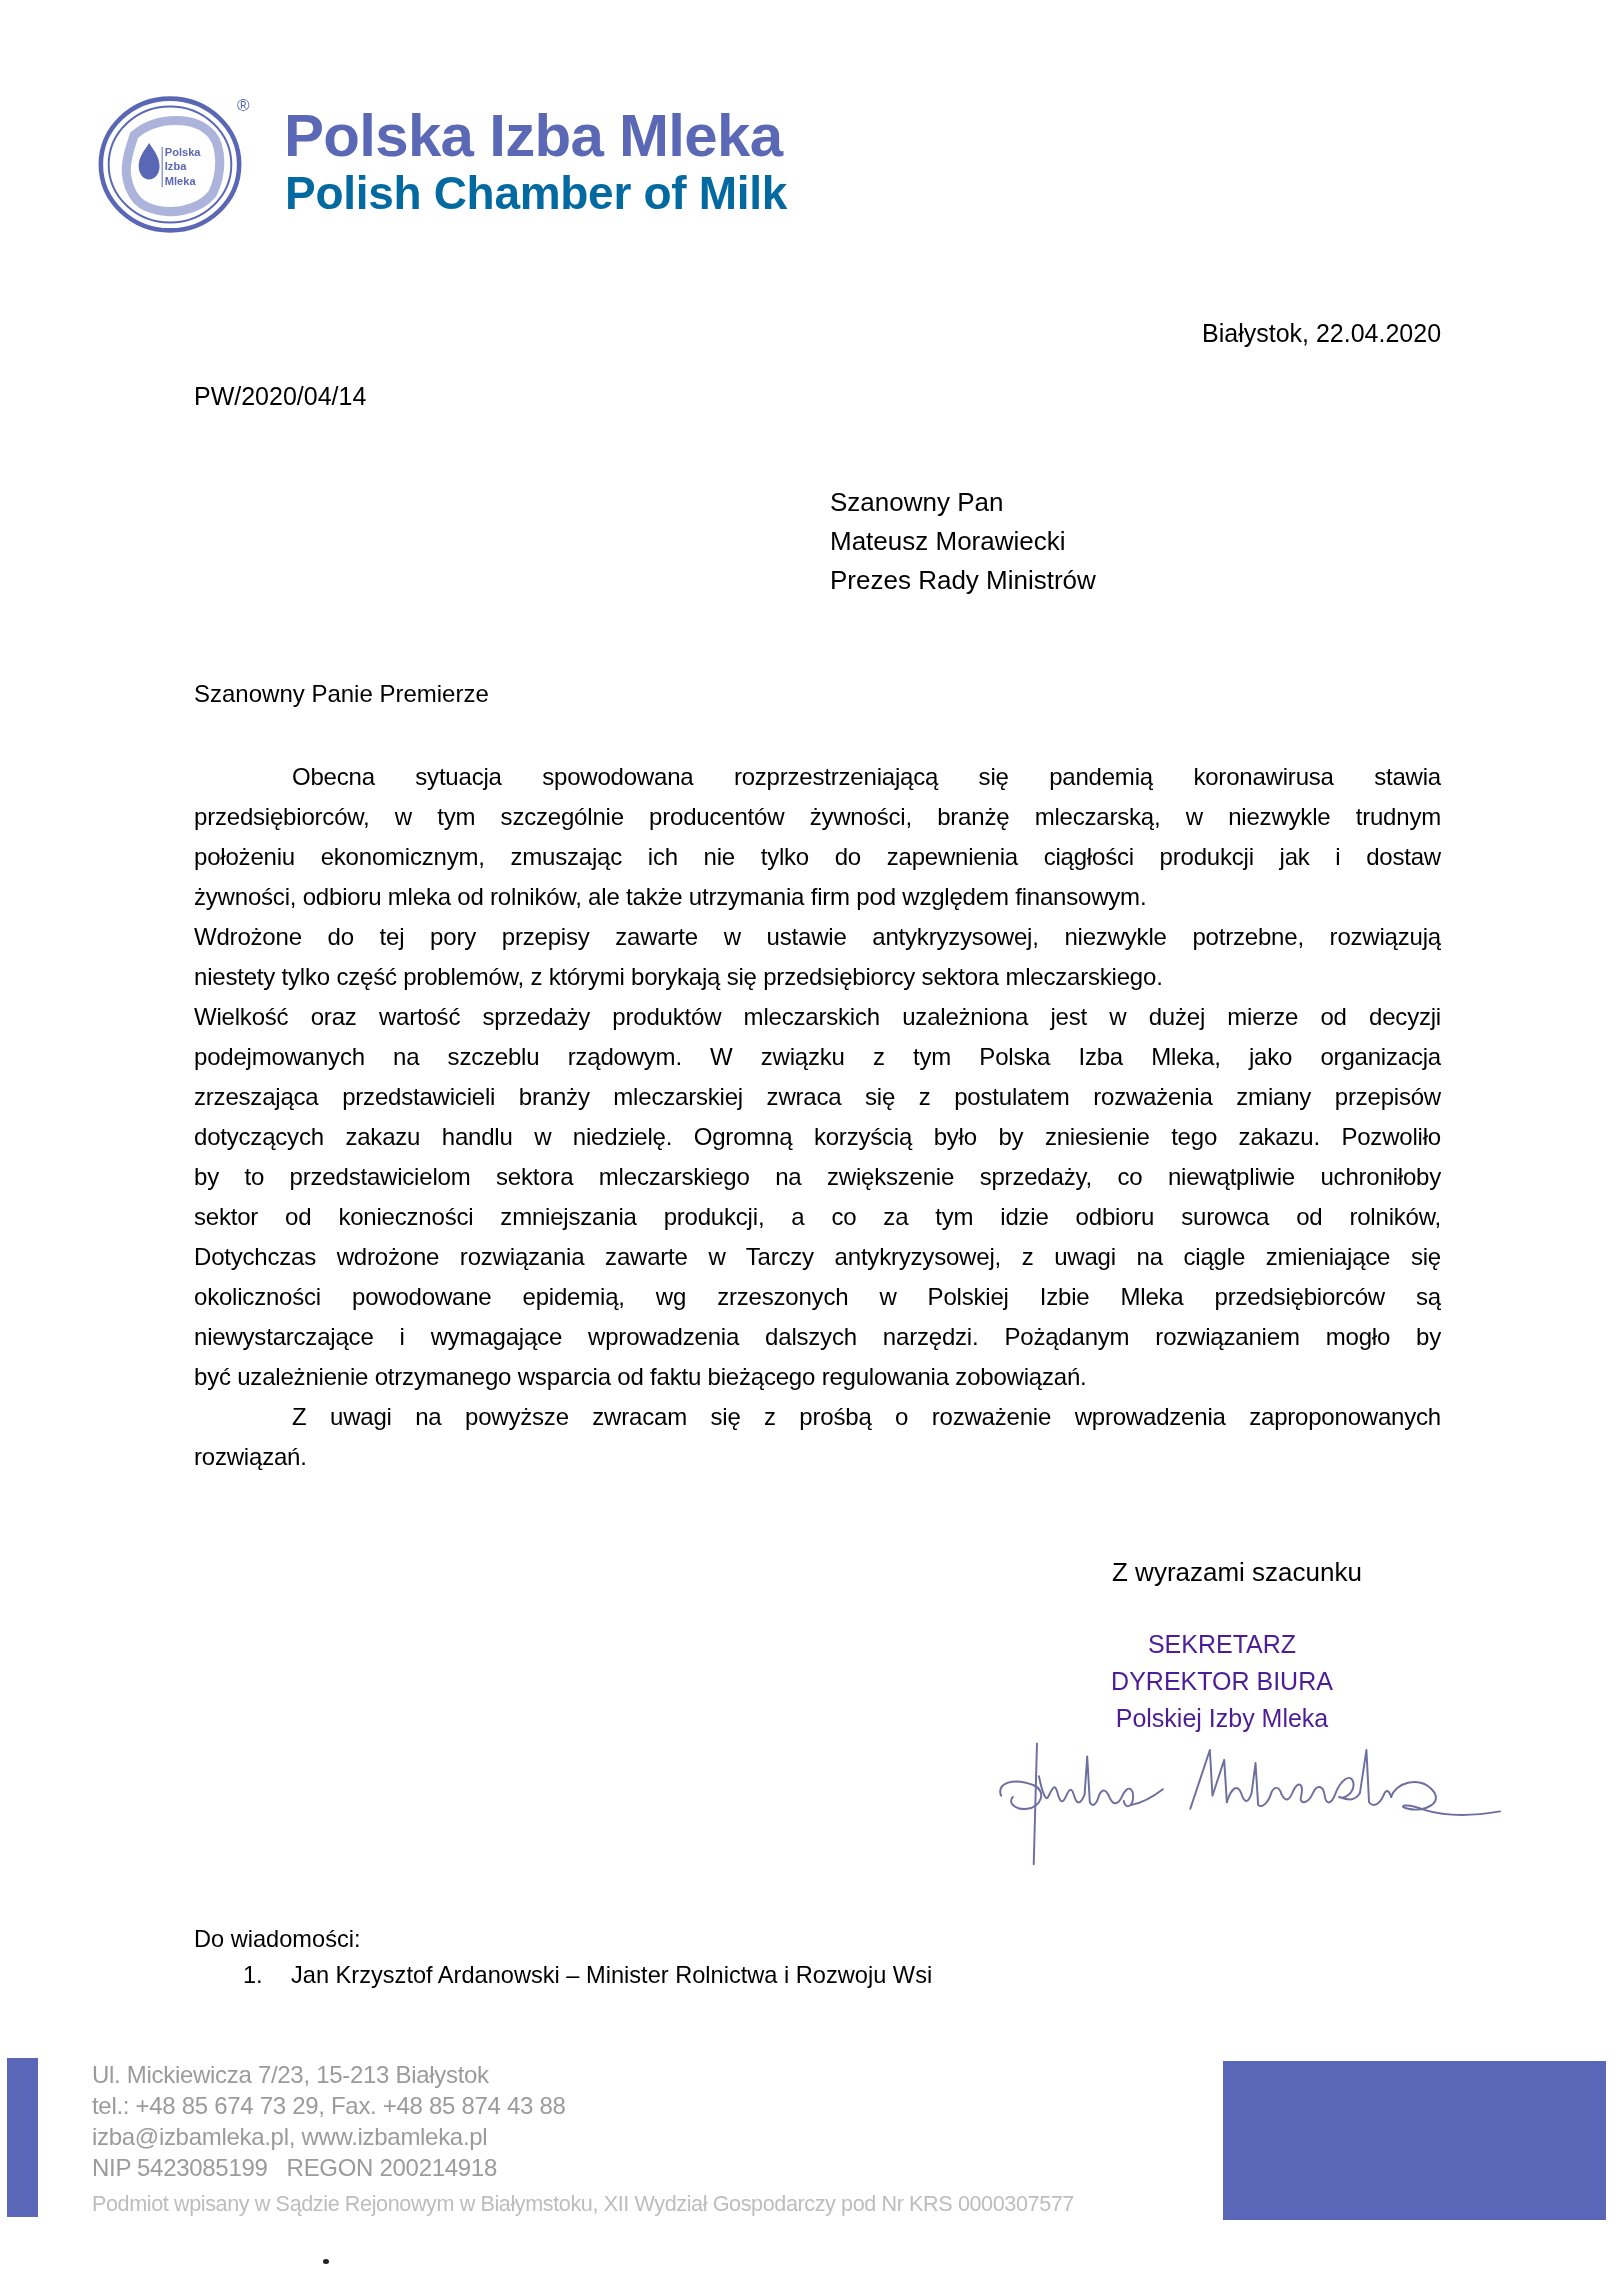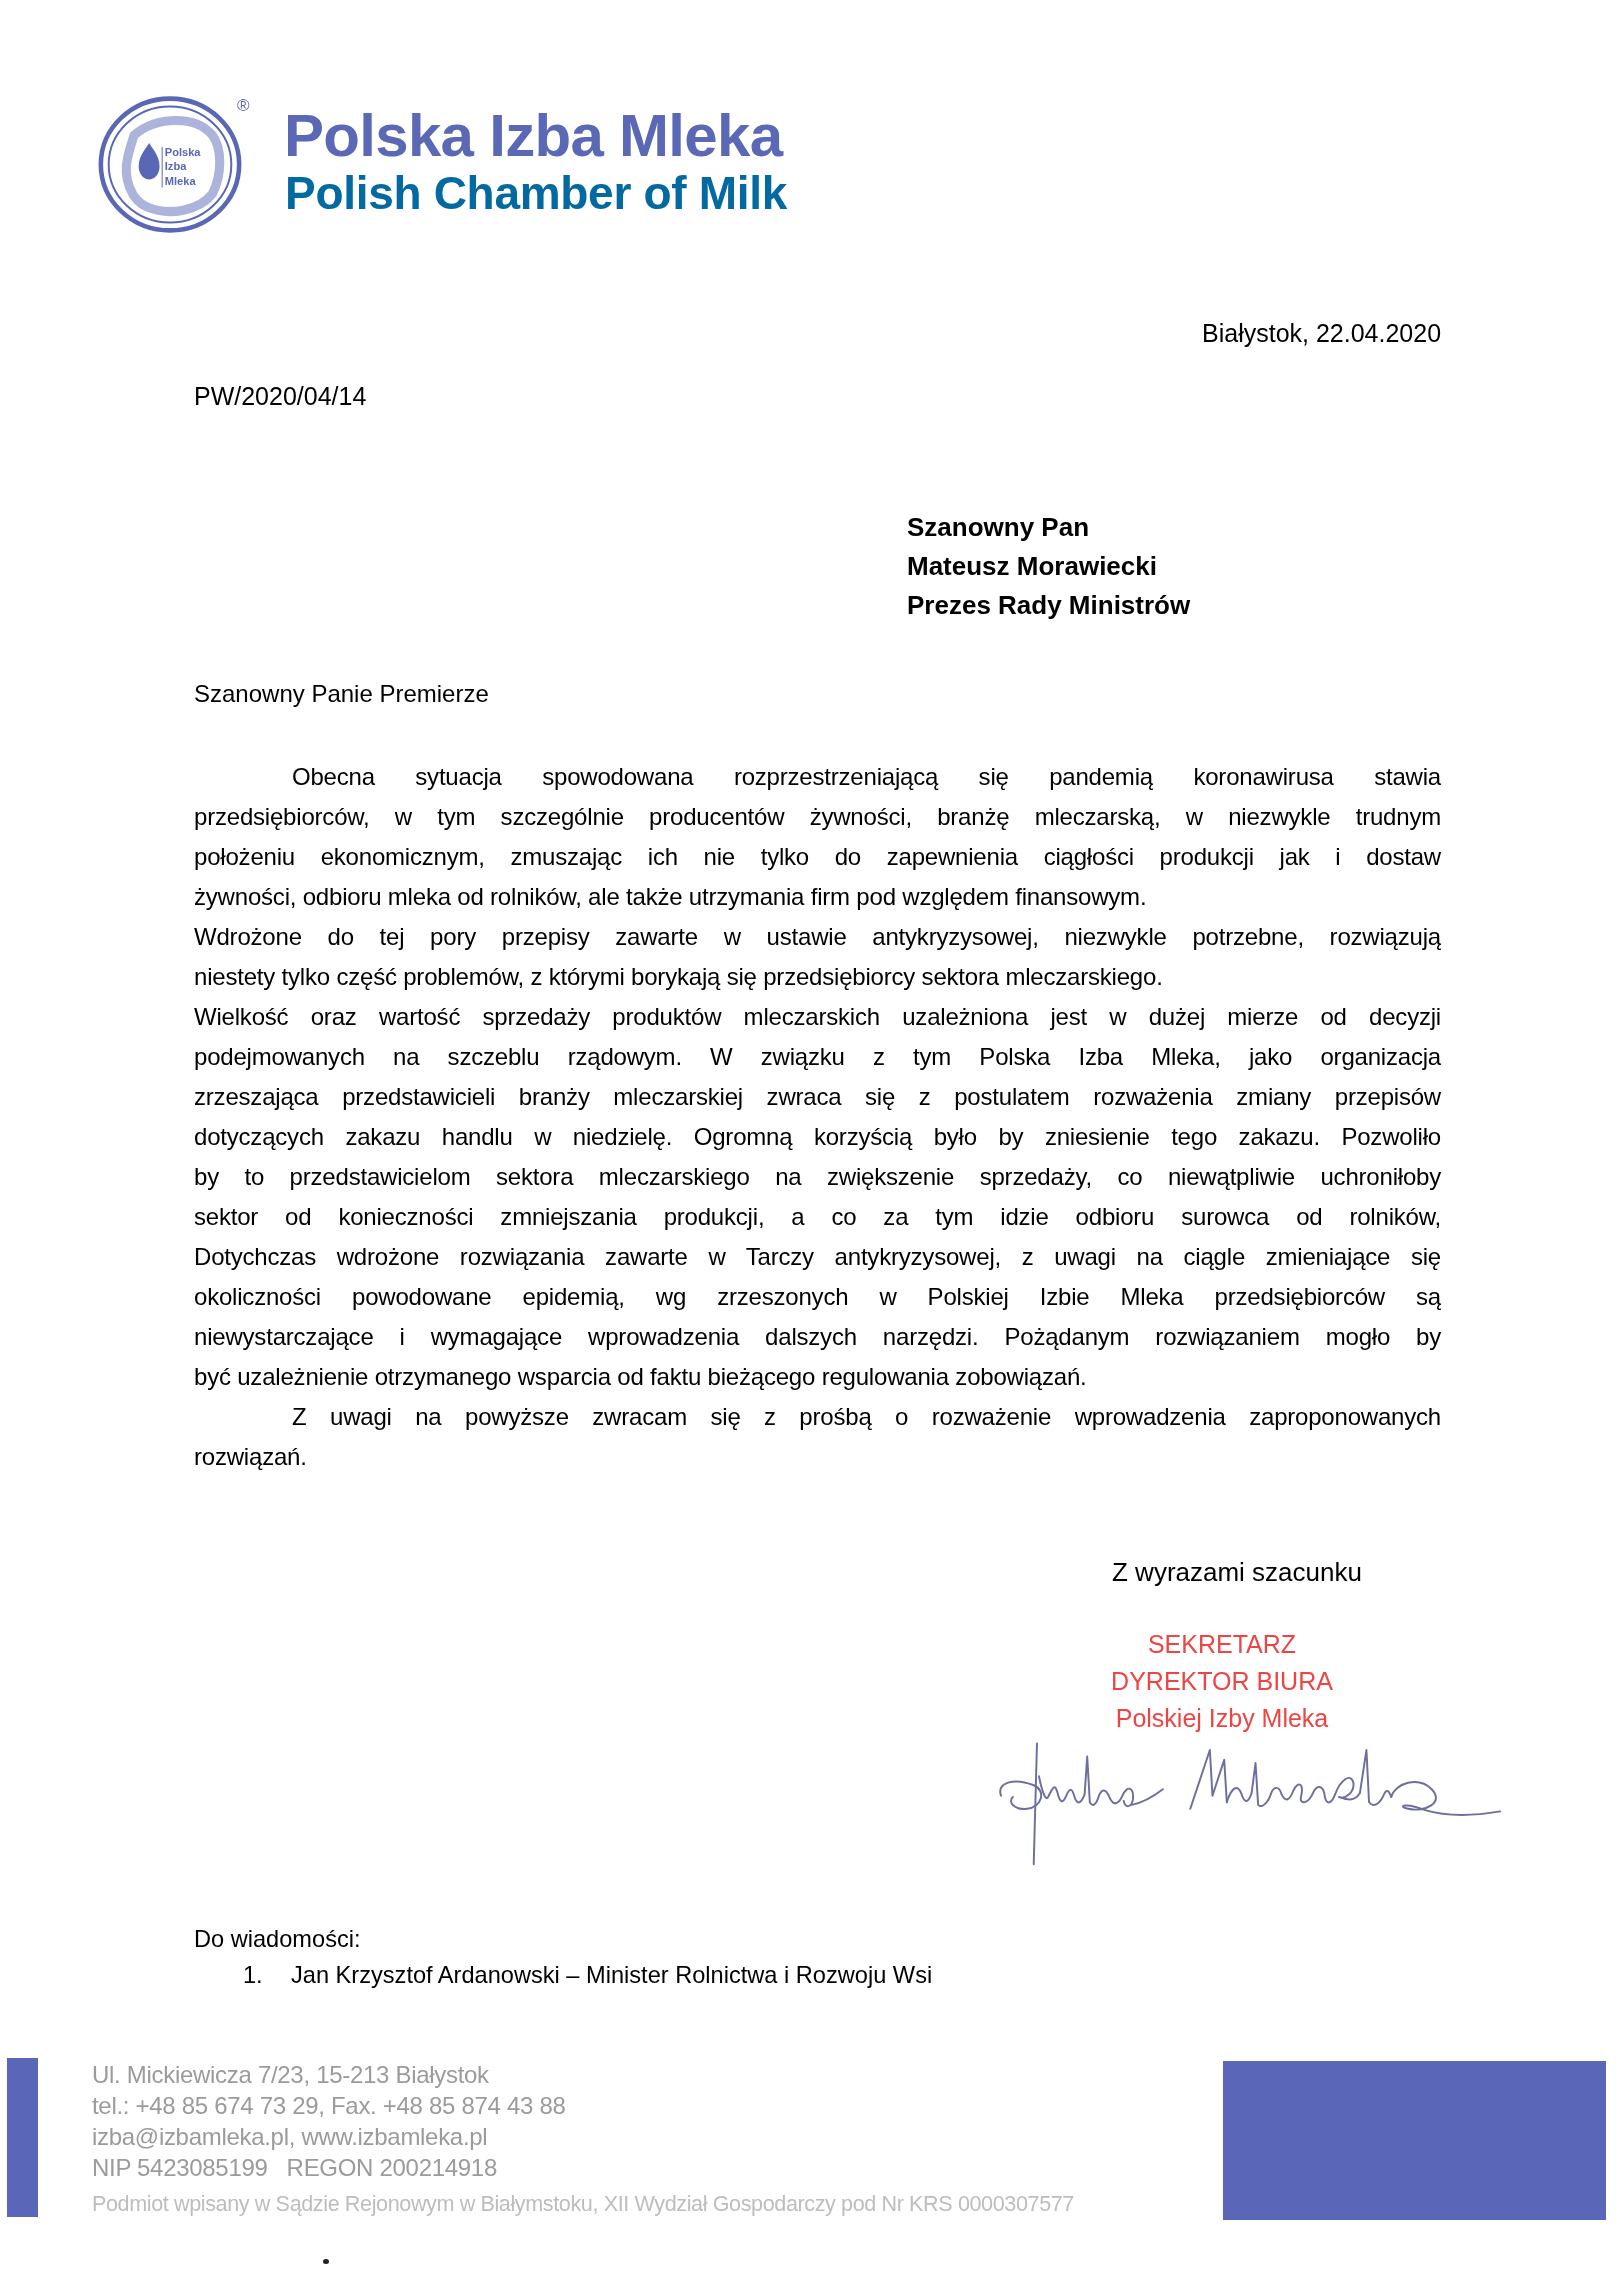--- a/index.html
+++ b/index.html
@@ -11,34 +11,34 @@
   .logo { left: 98px; top: 96px; width: 144px; height: 137px; }
   .reg-mark { left: 237px; top: 96px; font-size: 17px; color: #5a67b4; }
   .title-pl { left: 284px; top: 106px; font-size: 60px; font-weight: bold; color: #5b68b5;
               letter-spacing: -0.7px; white-space: nowrap; line-height: 1; }
   .title-en { left: 285px; top: 170px; font-size: 46px; font-weight: bold; color: #0369a1;
               letter-spacing: -0.3px; white-space: nowrap; line-height: 1; }
 
   .place-date { left: 1178px; top: 318px; font-size: 25px; white-space: nowrap; line-height: 1.2; margin-left: 24px; }
   .ref-no { left: 194px; top: 381px; font-size: 25px; white-space: nowrap; line-height: 1.2; }
 
-  .recipient { left: 907px; top: 483px; font-size: 26px; font-weight: bold; line-height: 39px; margin-top: 25px; }
+  .recipient { left: 830px; top: 483px; font-size: 26px; font-weight: normal; line-height: 39px; }
   .recipient div { white-space: nowrap; }
 
   .salutation { left: 194px; top: 680px; font-size: 24px; white-space: nowrap; line-height: 1.2; }
 
   .body { left: 194px; top: 757px; width: 1247px; font-size: 24px; line-height: 40px;
           letter-spacing: -0.2px; }
   .line { text-align: justify; text-align-last: justify; white-space: normal; height: 40px; overflow: visible; }
   .line.last { text-align-last: left; }
   .line.indent { padding-left: 98px; }
 
   .closing { left: 1112px; top: 1557px; font-size: 26px; white-space: nowrap; line-height: 1.2; }
 
-  .sign-block { left: 1052px; top: 1626px; width: 340px; text-align: center; color: #ef4444;
+  .sign-block { left: 1052px; top: 1626px; width: 340px; text-align: center; color: #4c1d95;
                 font-size: 25px; line-height: 37px; }
   .sign-block div { white-space: nowrap; }
 
   .signature { left: 994px; top: 1737px; width: 510px; height: 137px; }
 
   .cc-label { left: 194px; top: 1925px; font-size: 23.6px; white-space: nowrap; line-height: 1.2; }
   .cc-item { left: 243px; top: 1961px; font-size: 23.6px; white-space: nowrap; line-height: 1.2; }
   .cc-item .num { display: inline-block; width: 48px; }
 
   

